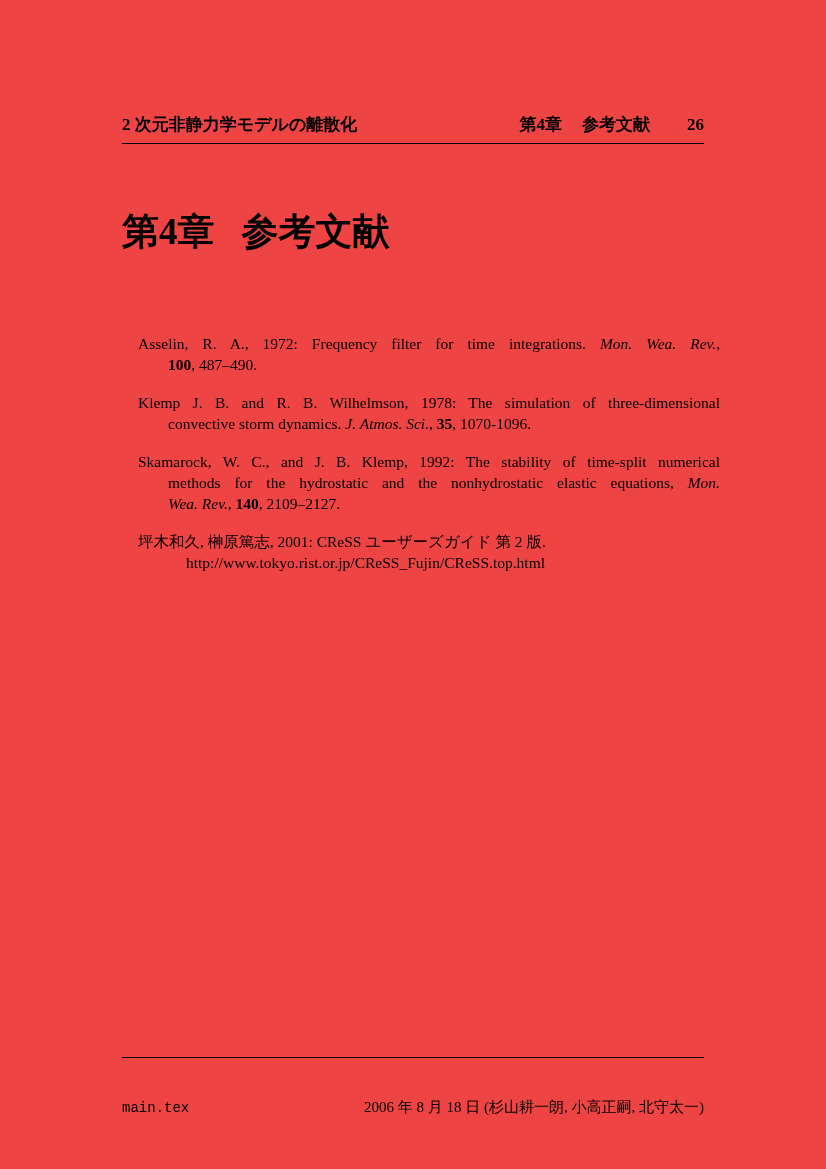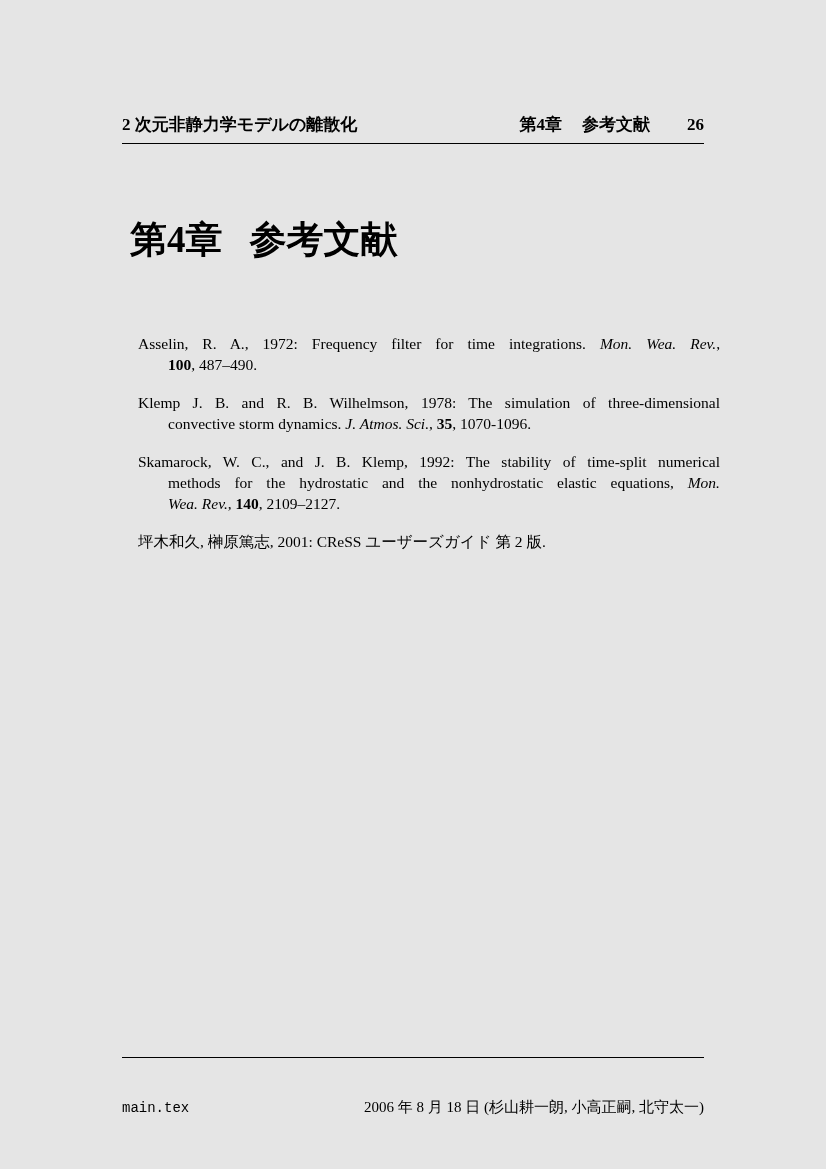--- a/index.html
+++ b/index.html
@@ -4,21 +4,21 @@
 <style>
   html, body {
     margin: 0;
     padding: 0;
     background: #ffffff;
   }
   .page {
     position: relative;
     width: 826px;
     height: 1169px;
-    background: #e5e5e5;
+    background: #ef4444;
     color: #000000;
     font-family: "Liberation Serif", "DejaVu Serif", serif;
     overflow: hidden;
   }
 
   
   .page-header {
     position: absolute;
     left: 122px;
     top: 85px;
@@ -33,21 +33,21 @@
   }
   .header-right { white-space: nowrap; margin-top: 28px; }
   .header-section { margin-left: 20px; }
   .header-pagenum { margin-left: 37px; }
 
   
   .chapter-title {
     position: absolute;
     left: 122px;
     top: 210px;
-    margin: 8px;
+    margin: 0;
     font-size: 37px;
     font-weight: bold;
     line-height: 1.2;
     white-space: nowrap;
   }
   .chapter-title .chapter-number { margin-right: 27px; }
 
   
   .refs {
     position: absolute;
@@ -115,20 +115,21 @@
     </p>
 
     <p class="ref">
       <span class="line first jl"><span>Skamarock, W. C., and J. B. Klemp, 1992: The stability of time-split numerical</span></span>
       <span class="line jl"><span>methods for the hydrostatic and the nonhydrostatic elastic equations, </span><span class="i">Mon.</span></span>
       <span class="line"><span class="i">Wea. Rev.</span><span>, </span><span class="b">140</span><span>, 2109–2127.</span></span>
     </p>
 
     <p class="ref">
       <span class="line first"><span>坪木和久, 榊原篤志, 2001: CReSS ユーザーズガイド 第 2 版.</span></span>
+      <span class="line url-line"><span>http://www.tokyo.rist.or.jp/CReSS_Fujin/CReSS.top.html</span></span>
     </p>
 
   </main>
 
   <footer class="page-footer">
     <span class="footer-left mono">main.tex</span>
     <span class="footer-right">2006 年 8 月 18 日 (杉山耕一朗, 小高正嗣, 北守太一)</span>
   </footer>
 
 </div>

